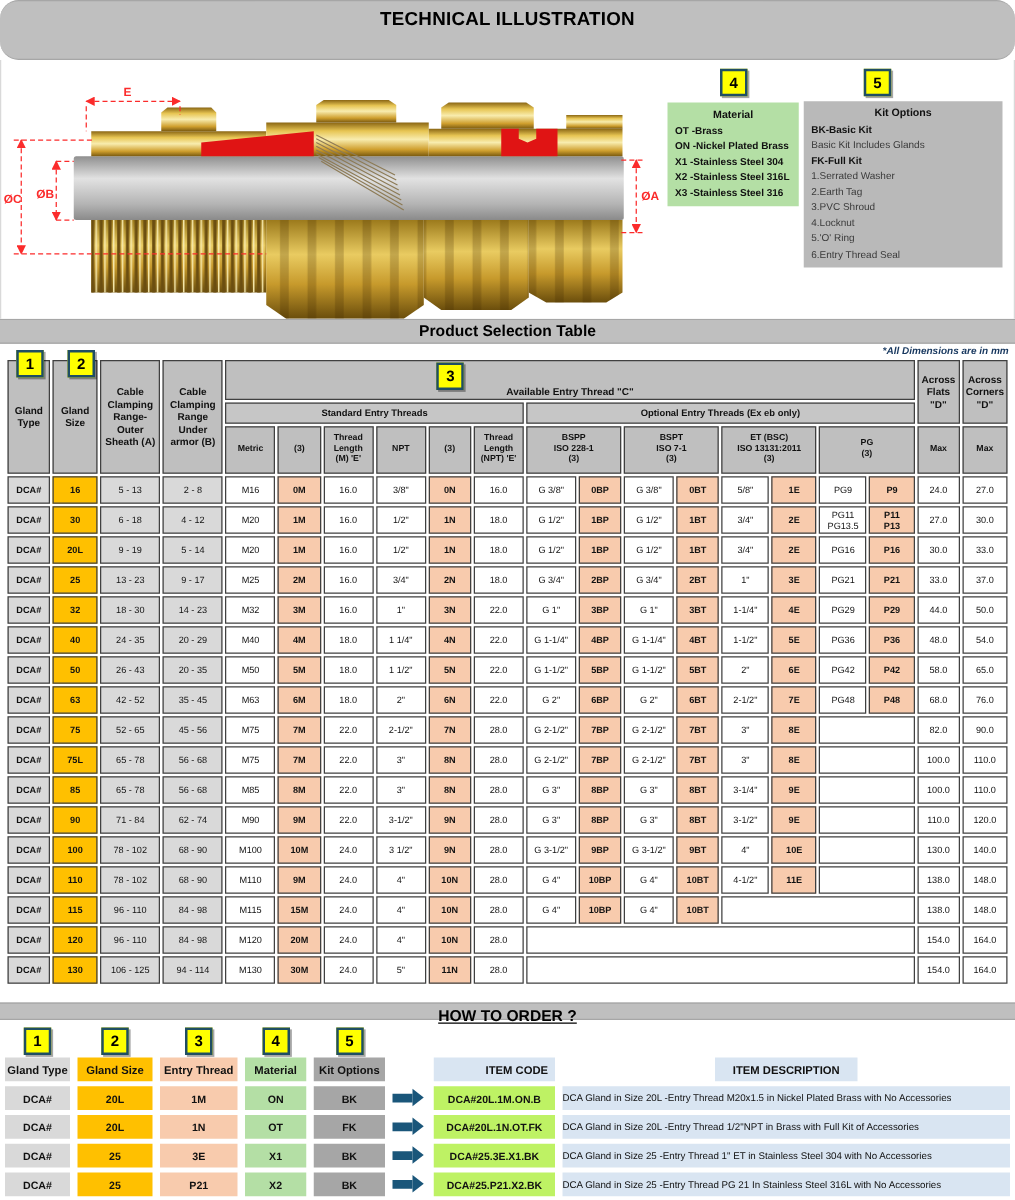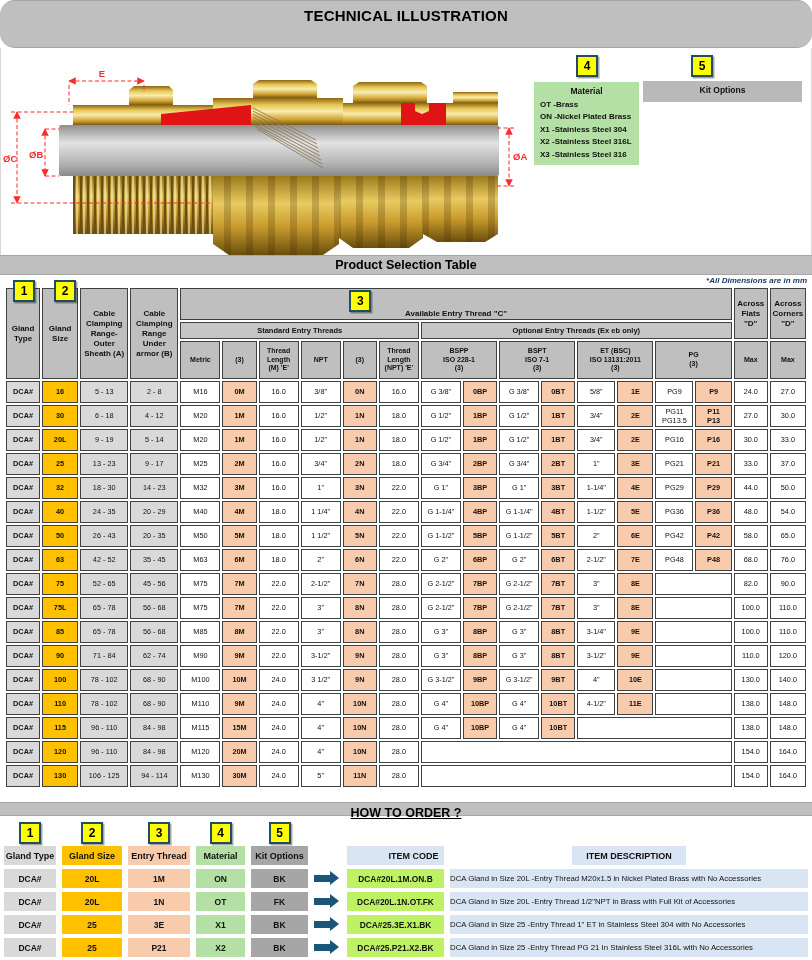--- a/index.html
+++ b/index.html
@@ -185,20 +185,31 @@
     <div>
         <div class="box-line">OT -Brass</div>
         <div class="box-line">ON -Nickel Plated Brass</div>
         <div class="box-line">X1 -Stainless Steel 304</div>
         <div class="box-line">X2 -Stainless Steel 316L</div>
         <div class="box-line">X3 -Stainless Steel 316</div>
       </div>
   </div>
   <div class="infobox kitbox">
     <div class="box-title">Kit Options</div>
+    <div>
+        <div class="box-line">BK-Basic Kit</div>
+        <div class="box-line rg">Basic Kit Includes Glands</div>
+        <div class="box-line">FK-Full Kit</div>
+        <div class="box-line rg">1.Serrated Washer</div>
+        <div class="box-line rg">2.Earth Tag</div>
+        <div class="box-line rg">3.PVC Shroud</div>
+        <div class="box-line rg">4.Locknut</div>
+        <div class="box-line rg">5.'O' Ring</div>
+        <div class="box-line rg">6.Entry Thread Seal</div>
+      </div>
   </div>
 </div>
 
 <div class="bar bar-md">Product Selection Table</div>
 <div class="note">*All Dimensions are in mm</div>
 
 <div class="tablewrap">
   <div class="badge" style="left:9px;top:-6px;">1</div>
   <div class="badge" style="left:50px;top:-6px;">2</div>
 

